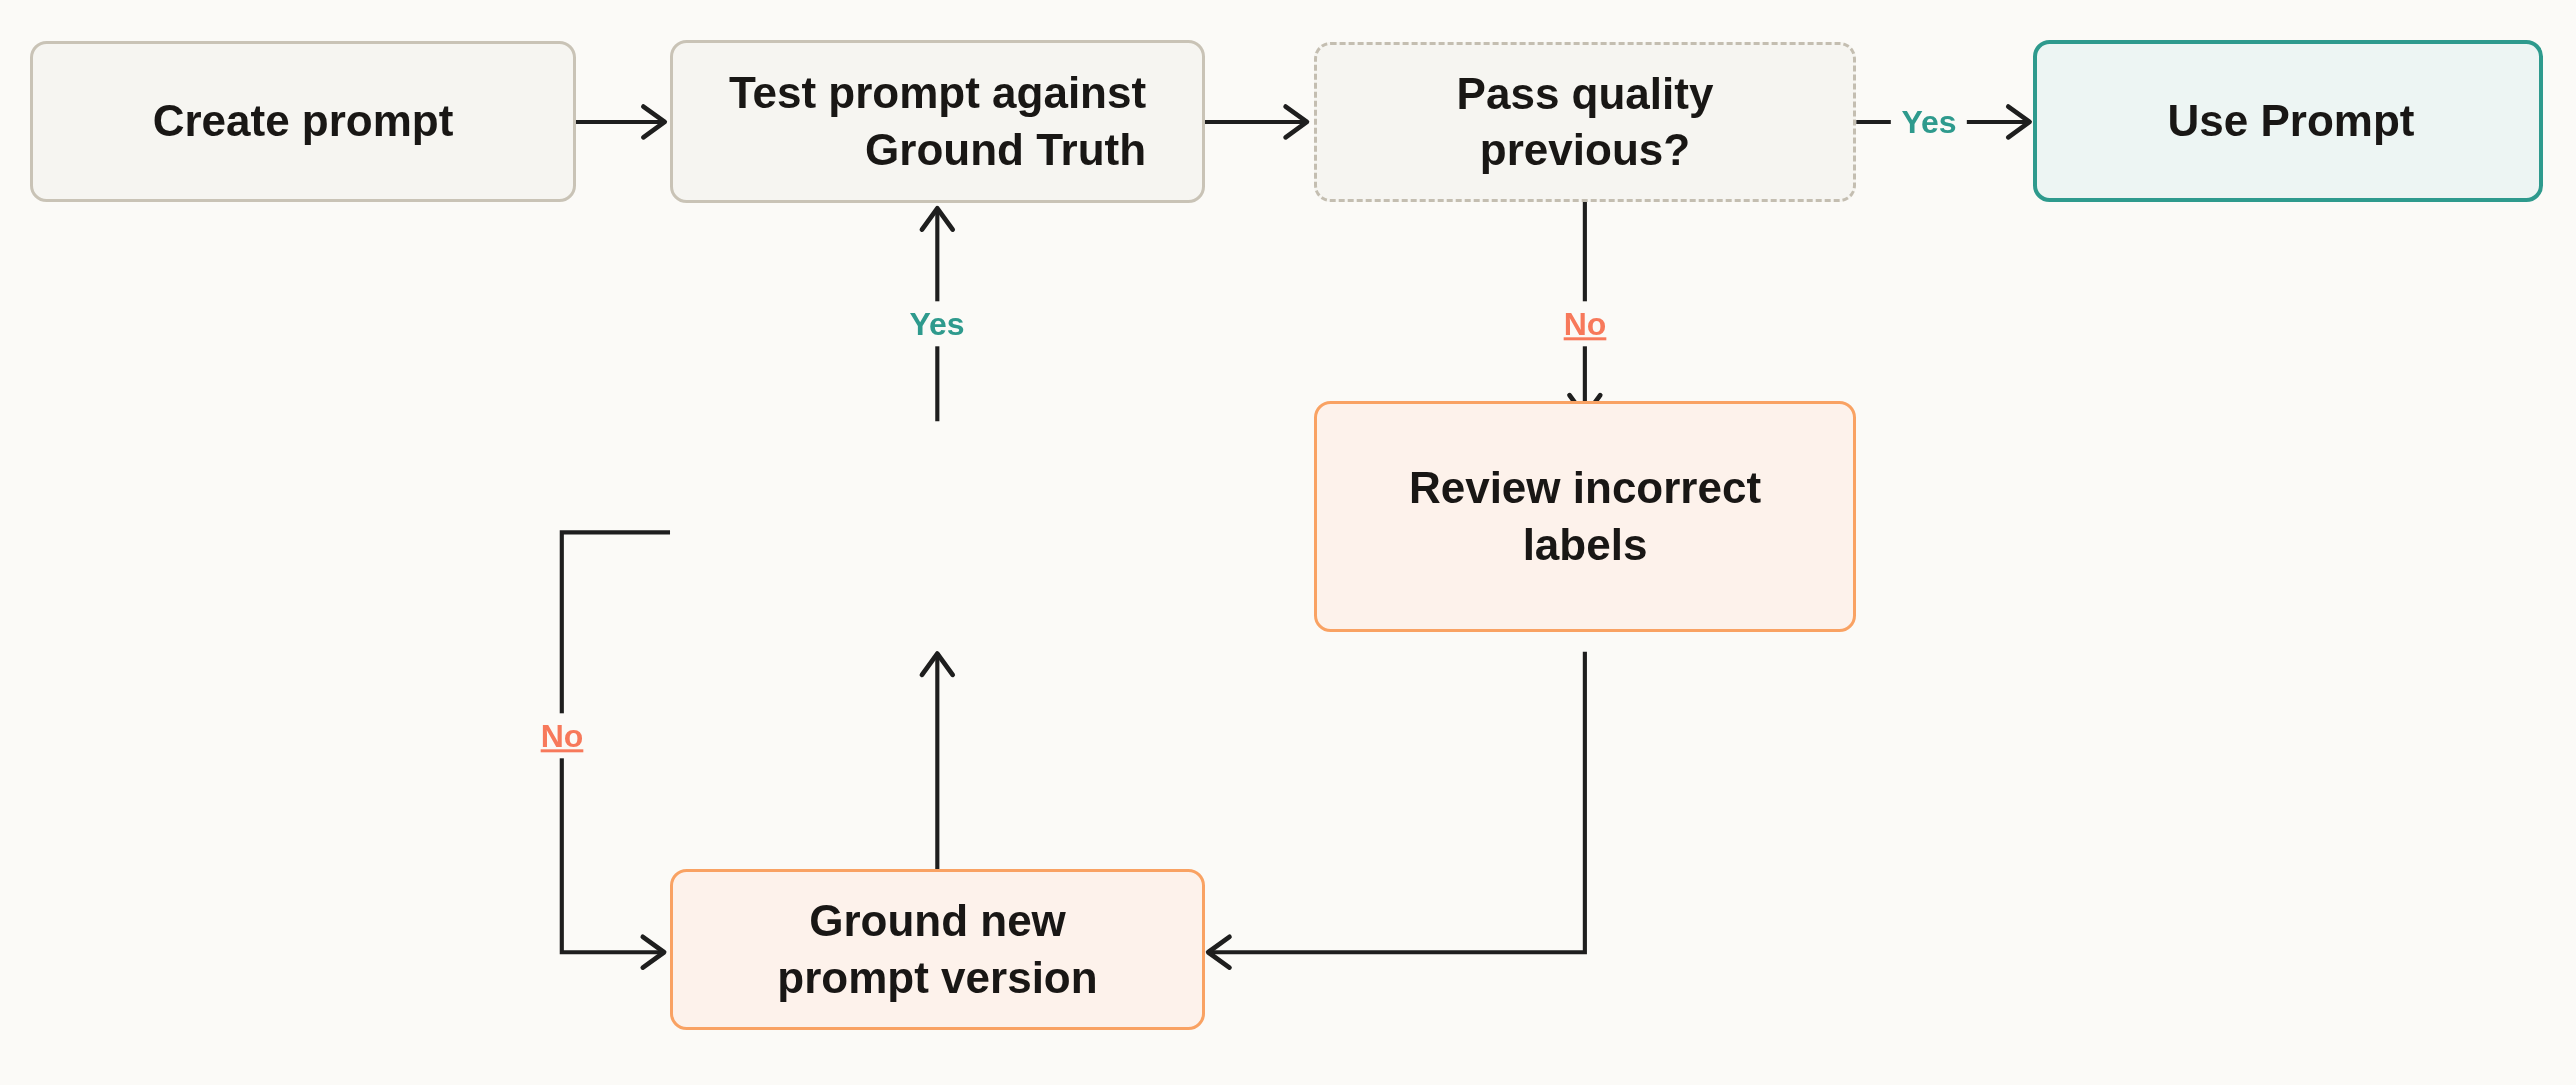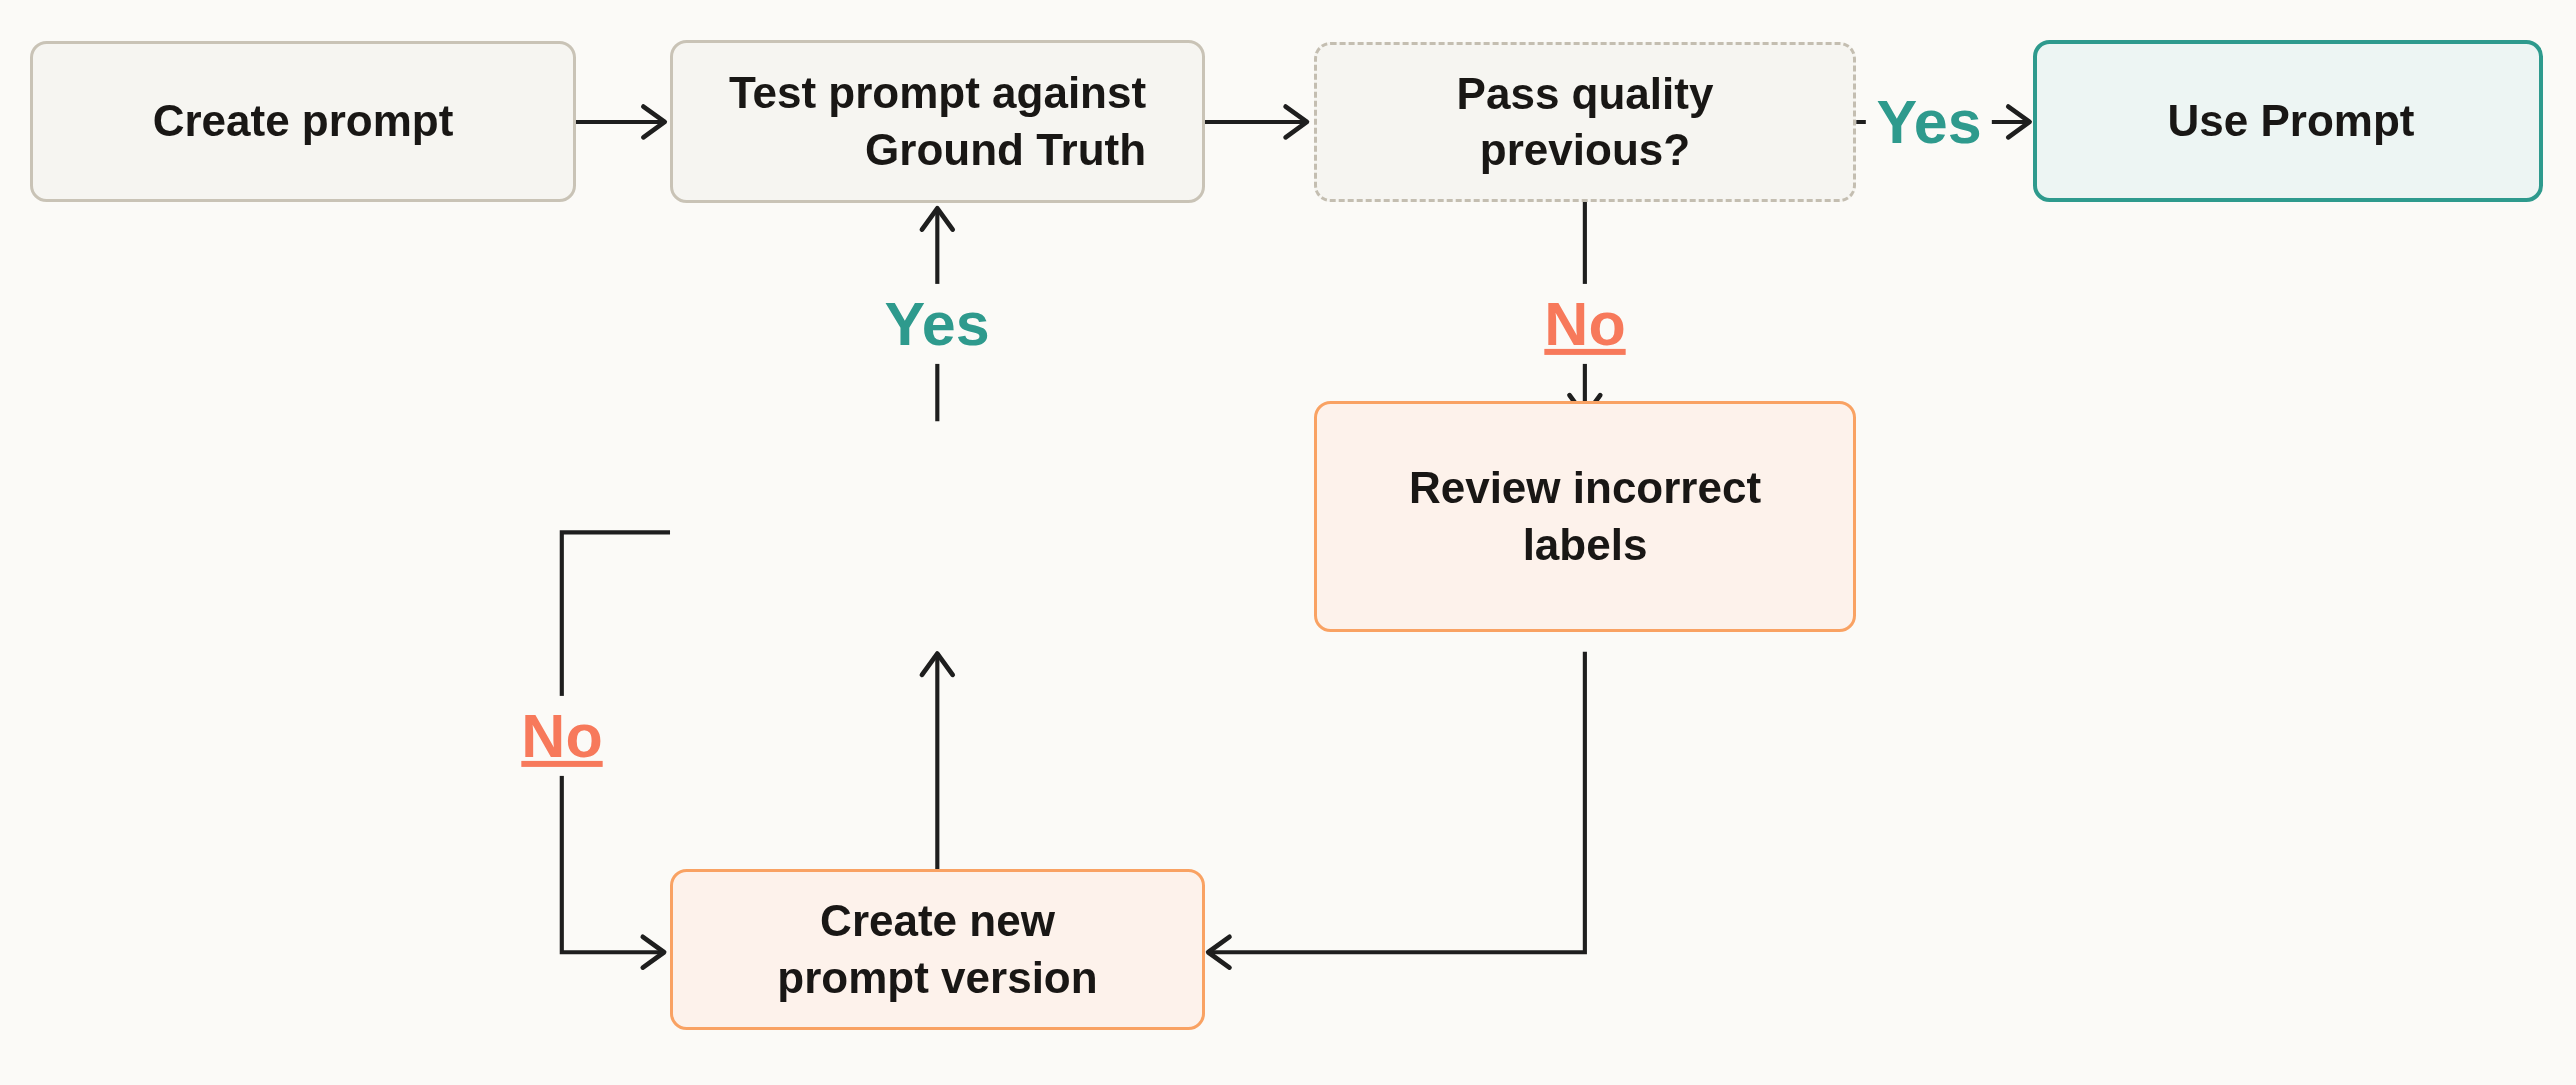--- a/index.html
+++ b/index.html
@@ -40,21 +40,21 @@
     padding:12px 24px;
   }
   .node.neutral{background:var(--neutral-fill);border:3px solid var(--neutral-border);}
   .node.dashed{background:var(--neutral-fill);border:3px dashed var(--dashed-border);}
   .node.teal{background:var(--teal-fill);border:4.1px solid var(--teal);padding-left:30px;}
   .node.orange{background:var(--orange-fill);border:3.5px solid var(--orange);}
   .edge-label{
     position:absolute;transform:translate(-50%,-50%);
     background:var(--bg);
     padding:3.5px 10.6px;
-    font-size:61px;font-weight:bold;line-height:1.2;
+    font-size:32px;font-weight:bold;line-height:1.2;
   }
   .edge-label.yes{color:var(--teal);}
   .edge-label.no{color:var(--coral);text-decoration:underline;}
 </style>
 </head>
 <body>
 
 <div class="canvas">
 
   <svg class="connectors" viewBox="0 0 4356 1836" xmlns="http://www.w3.org/2000/svg">
@@ -107,21 +107,21 @@
 
   <div class="node dashed" style="left:1314px;top:42px;width:542px;height:160px;">Pass quality
 previous?</div>
 
   <div class="node teal" style="left:2033px;top:40px;width:510px;height:162px;">Use Prompt</div>
 
 
   <div class="node orange" style="left:1314px;top:401px;width:542px;height:231px;">Review incorrect
 labels</div>
 
-  <div class="node orange" style="left:670px;top:869px;width:535px;height:161px;">Create new
+  <div class="node orange" style="left:670px;top:869px;width:535px;height:161px;">Ground new
 prompt version</div>
 
   <div class="edge-label yes" style="left:1929px;top:122px;">Yes</div>
 
   <div class="edge-label no" style="left:1585px;top:324px;">No</div>
 
   <div class="edge-label yes" style="left:937px;top:324px;">Yes</div>
 
   <div class="edge-label no" style="left:562px;top:736px;">No</div>
 

